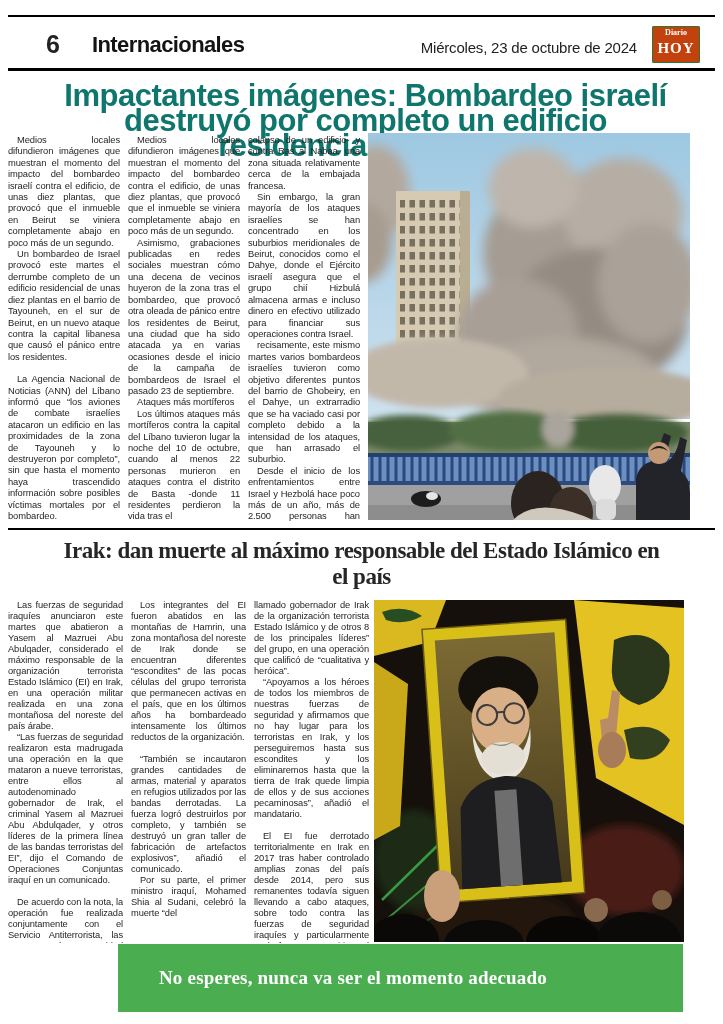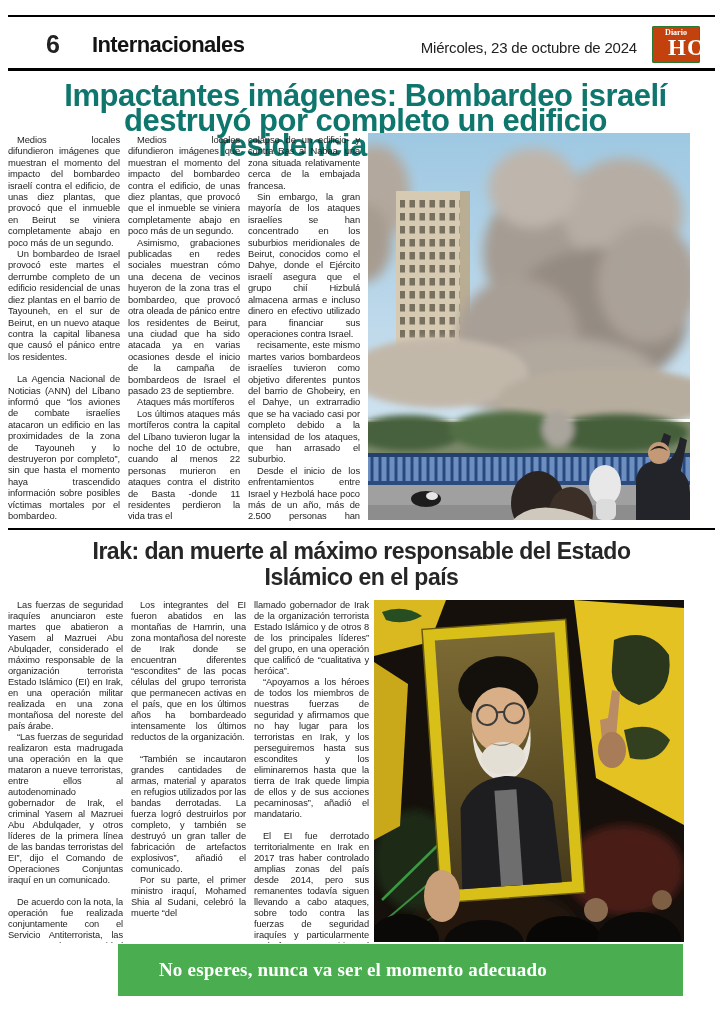--- a/index.html
+++ b/index.html
@@ -5,41 +5,41 @@
   html,body{margin:0;padding:0;background:#d9d9d9;}
   .page{position:relative;width:723px;height:1024px;background:#fff;margin:0 auto;
         overflow:hidden;font-family:"Liberation Sans",sans-serif;color:#1f1f1f;}
   .top-rule{position:absolute;left:8px;top:15px;width:707px;border-top:2px solid #000;}
   .pagenum{position:absolute;left:46px;top:30px;font-size:25px;font-weight:bold;color:#222;}
   .section{position:absolute;left:92px;top:32px;font-size:22px;font-weight:bold;letter-spacing:-0.6px;color:#141414;}
   .date{position:absolute;right:86px;top:39px;font-size:15px;color:#222;letter-spacing:-0.2px;}
   .logo{position:absolute;left:652px;top:26px;width:48px;height:37px;background:#c2410c;
         color:#fff;text-align:center;border-radius:2px;box-shadow:0 0 0 1px #267a33 inset;}
   .logo-top{display:block;font-family:"Liberation Serif",serif;font-weight:bold;font-size:8px;line-height:10px;padding-top:2px;}
-  .logo-main{display:block;font-family:"Liberation Serif",serif;font-weight:bold;font-size:23px;line-height:20px;letter-spacing:1px;padding-left:16px;}
+  .logo-main{display:block;font-family:"Liberation Serif",serif;font-weight:bold;font-size:15px;line-height:20px;letter-spacing:1px;}
   .header-rule{position:absolute;left:8px;top:68px;width:707px;border-top:3px solid #000;}
 
   .headline1{position:absolute;left:40px;top:79px;width:643px;margin:4px;text-align:center;
              font-size:31px;line-height:25px;font-weight:bold;letter-spacing:-0.5px;color:#0f766e;}
   .bodycol{position:absolute;text-align:justify;overflow:hidden;}
   .a1col{top:134px;width:112px;height:390px;font-size:9.4px;line-height:11.4px;letter-spacing:-0.1px;}
   .a1c1{left:8px;}  .a1c2{left:128px;}  .a1c3{left:248px;}
   .bodycol p{margin:0;text-indent:9px;}
   .bodycol p.cont{text-indent:0;}
   .bodycol p.gap{margin-top:11px;}
   .subhead{font-weight:normal;}
   .photo{position:absolute;display:block;}
   .photo1{left:368px;top:133px;width:322px;height:387px;}
   .article-divider{position:absolute;left:8px;top:528px;width:707px;border-top:2px solid #000;}
   .headline2{position:absolute;left:60px;top:538px;width:603px;margin:0;text-align:center;
-             font-size:23px;line-height:26px;font-weight:bold;letter-spacing:-0.5px;color:#262626;}
+             font-size:23px;line-height:26px;font-weight:bold;letter-spacing:-0.5px;color:#262626;font-family:Liberation Serif, serif;}
   .a2col{top:600px;width:115px;height:343px;font-size:9.3px;line-height:11px;letter-spacing:-0.1px;}
   .a2c1{left:8px;}  .a2c2{left:131px;}  .a2c3{left:254px;}
   .photo2{left:374px;top:600px;width:310px;height:342px;}
-  .banner{position:absolute;left:118px;top:944px;width:565px;height:52px;background:#4aad4f;
+  .banner{position:absolute;left:118px;top:944px;width:565px;height:68px;background:#4aad4f;
           display:flex;align-items:center;justify-content:center;padding-right:95px;box-sizing:border-box;}
   .banner span{font-family:"Liberation Serif",serif;font-weight:bold;font-size:19px;color:#fff;letter-spacing:0.2px;}
 </style>
 </head>
 <body>
 
 <div class="page">
 
   <div class="top-rule"></div>
 

